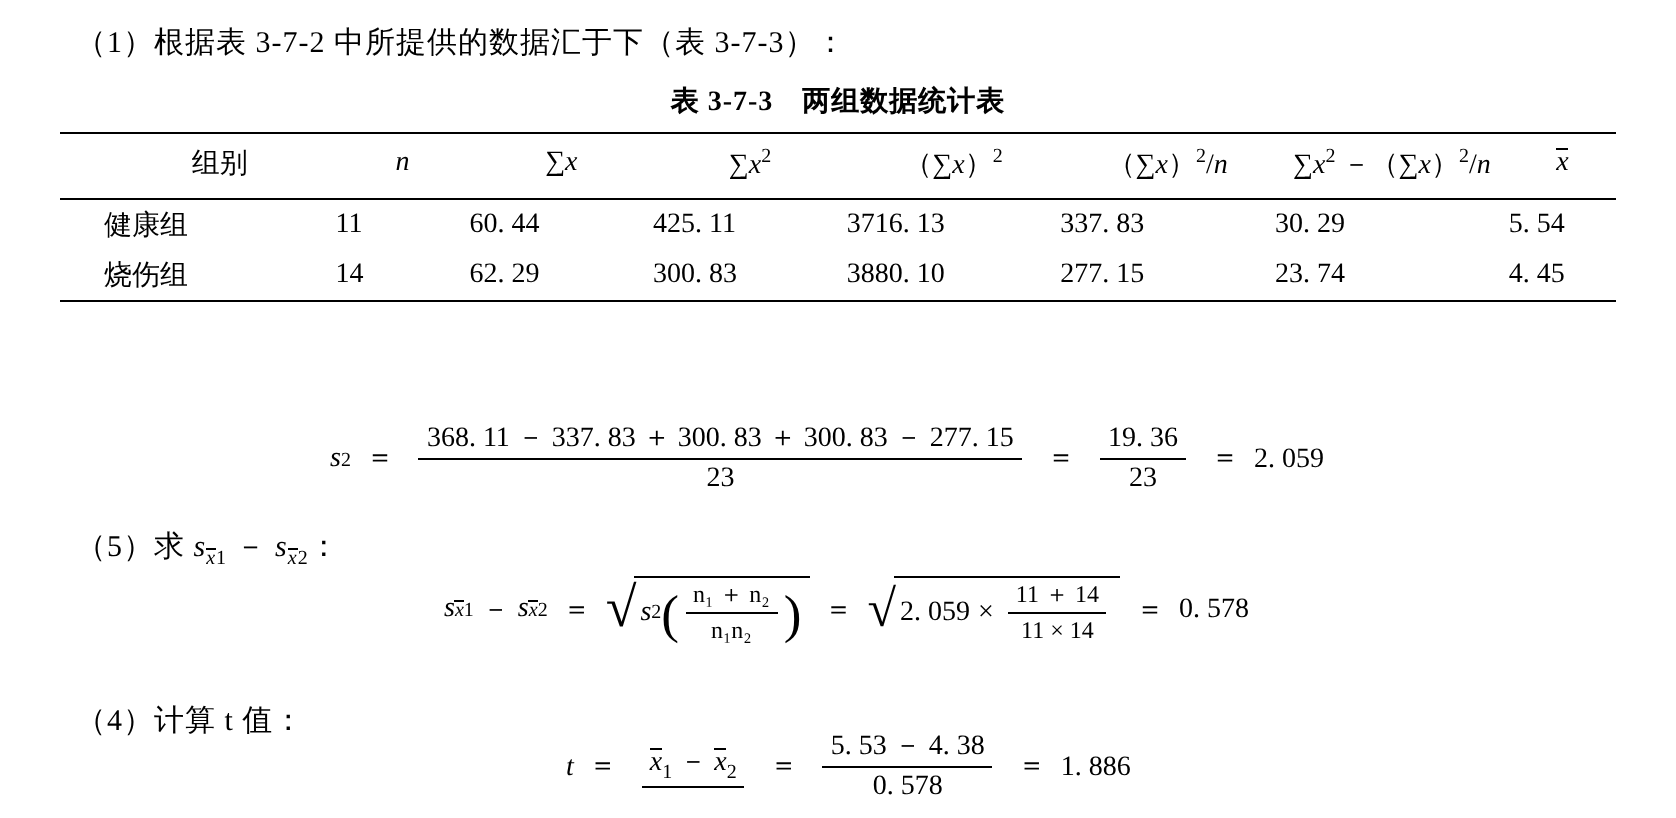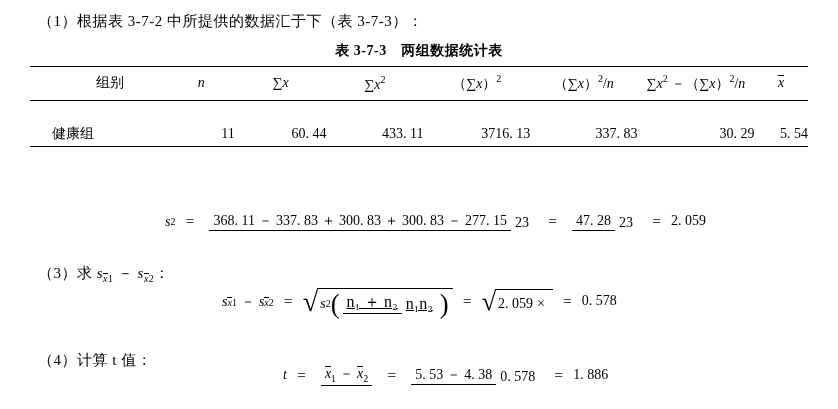--- a/index.html
+++ b/index.html
@@ -82,29 +82,29 @@
     padding: 6px 0 7px 0;
     text-align: center;
     white-space: nowrap;
   }
   table.stat thead th.left-col {
     text-align: center;
     padding-left: 22px;
   }
   table.stat tbody td {
     padding: 4px 0 3px 0;
-    text-align: right;
+    text-align: left;
     white-space: nowrap;
   }
   table.stat tbody td.left-col {
     text-align: left;
     padding-left: 22px;
   }
   table.stat tbody tr:first-child td {
-    padding-top: 24px;
+    padding-top: 4px;
   }
   .rule-top {
     border-top: 1.6px solid #000;
   }
   .rule-mid {
     border-top: 1px solid #000;
   }
 
   
   .math {
@@ -112,37 +112,36 @@
     font-size: 14px;
     white-space: nowrap;
   }
   .mrow {
     display: inline-flex;
     align-items: center;
     vertical-align: middle;
   }
   .frac {
     display: inline-flex;
-    flex-direction: row;
+    flex-direction: column;
     align-items: center;
     vertical-align: middle;
     margin: 0 5px;
     line-height: 1.15;
   }
   .frac > .num {
     padding: 0 4px 1px 4px;
     border-bottom: 1px solid #000;
   }
   .frac > .den {
     padding: 2px 4px 0 4px;
   }
   .frac.small {
-    font-size: 16px;
+    font-size: 12px;
     margin: 0 3px;
-    text-decoration: underline;
   }
   .op {
     margin: 0 4px;
   }
 
   
   .sqrt {
     display: inline-flex;
     align-items: stretch;
     vertical-align: middle;
@@ -204,53 +203,63 @@
           <th class="rule-top" style="width:110px">（∑<span class="ital">x</span>）<span class="sp">2</span>/<span class="ital">n</span></th>
           <th class="rule-top" style="width:118px">∑<span class="ital">x</span><span class="sp">2</span> －（∑<span class="ital">x</span>）<span class="sp">2</span>/<span class="ital">n</span></th>
           <th class="rule-top" style="width:55px"><span class="ovl ital">x</span></th>
         </tr>
       </thead>
       <tbody>
         <tr>
           <td class="left-col rule-mid">健康组</td>
           <td class="rule-mid">11</td>
           <td class="rule-mid">60. 44</td>
-          <td class="rule-mid">433. 11</td>
+          <td class="rule-mid">425. 11</td>
           <td class="rule-mid">3716. 13</td>
           <td class="rule-mid">337. 83</td>
           <td class="rule-mid">30. 29</td>
           <td class="rule-mid">5. 54</td>
         </tr>
+        <tr>
+          <td class="left-col">烧伤组</td>
+          <td>14</td>
+          <td>62. 29</td>
+          <td>300. 83</td>
+          <td>3880. 10</td>
+          <td>277. 15</td>
+          <td>23. 74</td>
+          <td>4. 45</td>
+        </tr>
       </tbody>
     </table>
     <div style="border-top:1.6px solid #000; width:778px;"></div>
   </div>
 
 
   <div class="math m-eq2">
     <span class="mrow">
       <span class="ital">s</span>
         <span class="sp">2</span>
     </span>
     <span class="op">＝</span>
     <span class="frac">
       <span class="num">368. 11 － 337. 83 ＋ 300. 83 ＋ 300. 83 － 277. 15</span>
       <span class="den">23</span>
     </span>
     <span class="op">＝</span>
     <span class="frac">
-      <span class="num">47. 28</span>
+      <span class="num">19. 36</span>
       <span class="den">23</span>
     </span>
     <span class="op">＝</span>
     <span>2. 059</span>
   </div>
 
   <div class="step step-3">
-    <span>（3）求 </span><span class="ital">s</span><span class="sb"><span class="ovl ital">x</span>1</span><span> － </span><span class="ital">s</span><span class="sb"><span class="ovl ital">x</span>2</span><span>：</span>
+    <span>（5）求 </span><span class="ital">s</span><span class="sb"><span class="ovl ital">x</span>1</span><span> － </span><span class="ital">s</span><span class="sb"><span class="ovl ital">x</span>2</span><span>：</span>
   </div>
 
   <div class="math m-eq3">
     <span class="mrow">
       <span class="ital">s</span>
         <span class="sb"><span class="ovl ital">x</span>1</span>
       <span class="op">－</span>
       <span class="ital">s</span>
         <span class="sb"><span class="ovl ital">x</span>2</span>
     </span>
@@ -267,20 +276,24 @@
         </span>
         <span class="paren-big">)</span>
       </span>
     </span>
     <span class="op">＝</span>
     <span class="sqrt">
       <span class="radix big-radix" style="font-size:26px;line-height:1;display:flex;align-items:center;">√</span>
       <span class="rad-body">
         <span>2. 059</span>
         <span class="op">×</span>
+        <span class="frac small">
+          <span class="num">11 ＋ 14</span>
+          <span class="den">11 × 14</span>
+        </span>
       </span>
     </span>
     <span class="op">＝</span>
     <span>0. 578</span>
   </div>
 
   <div class="step step-4">（4）计算 t 值：</div>
 
   <div class="math m-eq4">
     <span class="ital">t</span>

